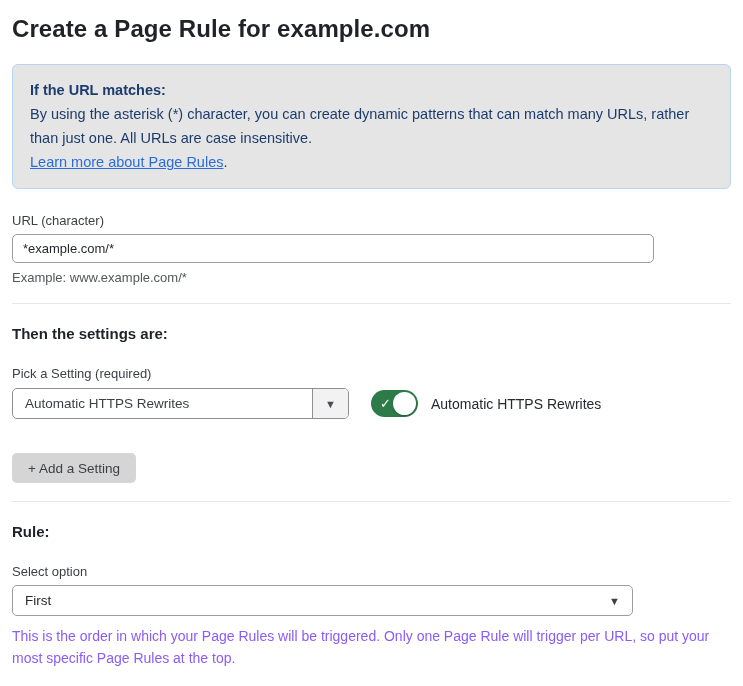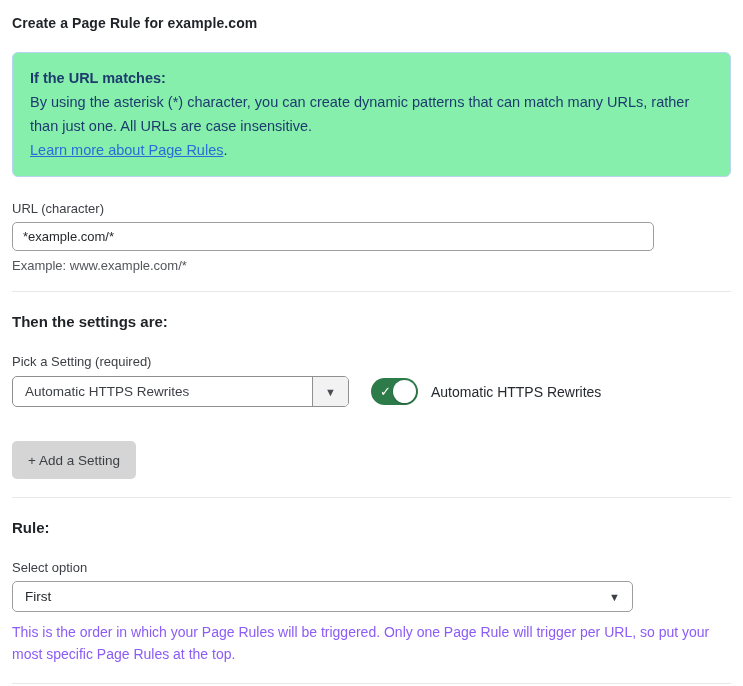--- a/index.html
+++ b/index.html
@@ -7,30 +7,30 @@
   body {
     width: 743px;
     min-height: 686px;
     font-family: "Liberation Sans", "DejaVu Sans", sans-serif;
     color: #26292e;
     padding: 0 12px;
   }
 
   .page-title {
     margin-top: 15px;
-    font-size: 14px;
+    font-size: 24px;
     font-weight: bold;
     color: #1f2328;
     letter-spacing: 0.1px;
   }
 
   
   .info-box {
     margin-top: 21px;
-    background: #86efac;
+    background: #e5e5e5;
     border: 1px solid #b9d4f1;
     border-radius: 6px;
     padding: 13px 15px 14px 17px;
     font-size: 14.5px;
     line-height: 24px;
     color: #1d3c6e;
   }
   .info-heading { font-weight: bold; }
   .info-body { }
   .learn-more-link {
@@ -147,21 +147,21 @@
   .toggle-label {
     margin-left: 13px;
     font-size: 14px;
     color: #26292e;
   }
 
   .btn {
     display: inline-flex;
     align-items: center;
     justify-content: center;
-    height: 38px;
+    height: 30px;
     padding: 0 16px;
     border: none;
     border-radius: 5px;
     font-family: "Liberation Sans", "DejaVu Sans", sans-serif;
     font-size: 13.5px;
     cursor: pointer;
   }
   .btn-gray { background: #d5d5d5; color: #3c3f44; }
 
   .add-setting-button { margin-top: 34px; }

